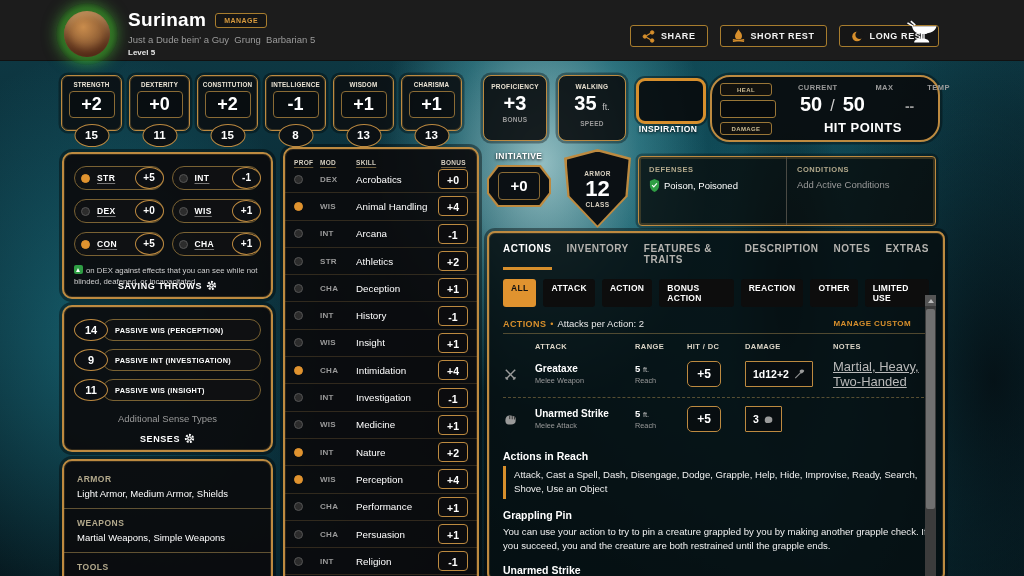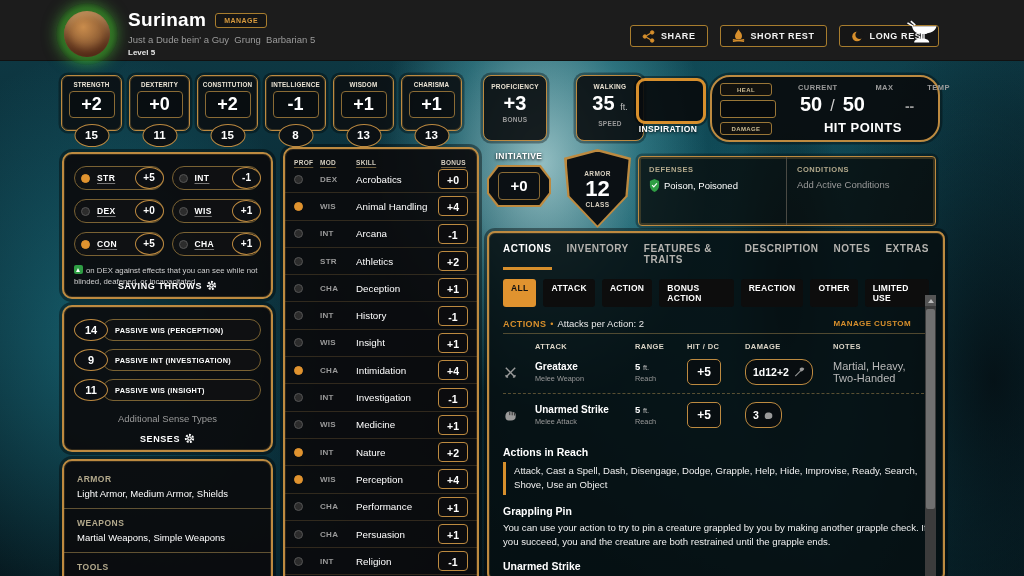--- a/index.html
+++ b/index.html
@@ -174,23 +174,23 @@
   .atk-headrow{margin-top:8px;font-size:7.5px;font-weight:bold;color:#ddd6c8;letter-spacing:.4px;}
   .atk-row{padding:8px 0;}
   .atk-row+.atk-row{border-top:1px dashed rgba(170,140,80,.5);}
   .atk-name{font-size:10px;font-weight:bold;color:#fff;}
   .atk-type{font-size:7.3px;color:#9a9a9a;margin-top:2px;}
   .atk-range{font-size:9.5px;color:#fff;font-weight:bold;}
   .atk-range .unit{font-size:7.5px;color:#bdbdbd;font-weight:normal;}
   .atk-rsub{font-size:7.3px;color:#9a9a9a;margin-top:2px;}
   .hit-box{width:34px;height:26px;border:1.5px solid #bd8a40;border-radius:5px;background:rgba(10,12,14,.7);
     color:#fff;font-size:12px;font-weight:bold;text-align:center;line-height:24px;box-sizing:border-box;cursor:pointer;}
-  .dmg-box{display:inline-flex;align-items:center;gap:4px;height:26px;border:1.5px solid #bd8a40;border-radius:11px;
+  .dmg-box{display:inline-flex;align-items:center;gap:4px;height:26px;border:1.5px solid #bd8a40;border-radius:1px;
     background:rgba(10,12,14,.7);color:#fff;font-size:10.5px;font-weight:bold;padding:0 7px;box-sizing:border-box;cursor:pointer;}
-  .atk-notes{font-size:11px;color:#b9b9b9;}
+  .atk-notes{font-size:13px;color:#b9b9b9;text-decoration:underline;}
   .txt-sec{margin-top:10px;}
   .txt-sec h4{margin:0 0 4px;font-size:10.5px;font-weight:bold;color:#fff;}
   .txt-sec p{margin:0;font-size:9.6px;line-height:1.5;color:#f0f0f0;}
   .txt-sec.hl p{border-left:3px solid #d78f2c;padding:2px 0 2px 8px;}
 
   
   .scrollbar{position:absolute;top:62px;right:7px;width:11px;bottom:0;background:#3c3c3c;}
   .sb-btn{height:11px;background:#555;display:flex;align-items:center;justify-content:center;cursor:pointer;}
   .sb-arrow{width:0;height:0;border-left:3px solid transparent;border-right:3px solid transparent;border-bottom:4px solid #bbb;}
   .sb-thumb{position:absolute;top:14px;left:1px;width:9px;height:200px;background:#707070;border-radius:2px;cursor:pointer;}
@@ -300,21 +300,21 @@
         </div>
         <div class="ab-score">13</div>
       </div>
     </div>
 
   <div class="statbox" style="left:483px;top:75px;width:62px;height:64px;">
     <div class="sb-top">PROFICIENCY</div>
     <div class="sb-val">+3</div>
     <div class="sb-bot">BONUS</div>
   </div>
-  <div class="statbox" style="left:576px;top:75px;width:66px;height:64px;">
+  <div class="statbox" style="left:558px;top:75px;width:66px;height:64px;">
     <div class="sb-top">WALKING</div>
     <div class="sb-val"><span>35</span> <span class="unit">ft.</span></div>
     <div class="sb-bot">SPEED</div>
   </div>
 
   <div class="inspiration"></div>
   <div class="insp-label">INSPIRATION</div>
 
   <div class="hp-panel">
     <div class="hp-left">

